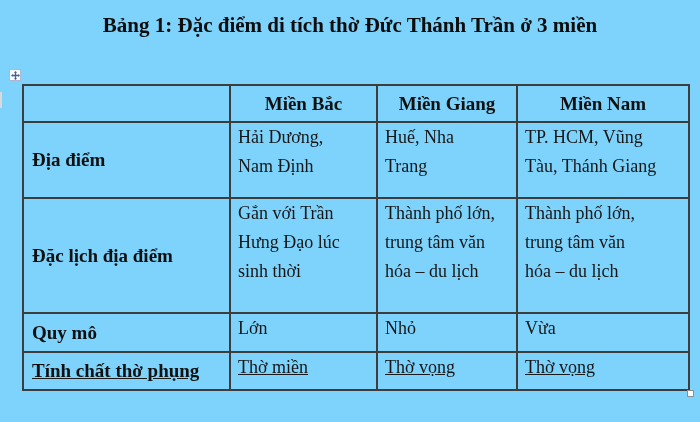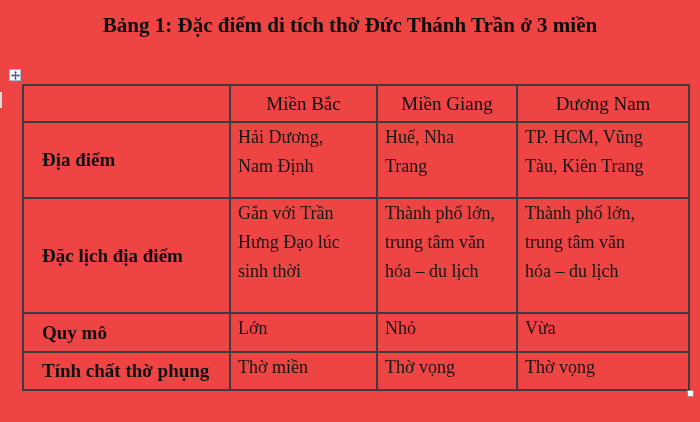--- a/index.html
+++ b/index.html
@@ -1,46 +1,46 @@
 <!DOCTYPE html>
 <html><head>
 <meta charset="utf-8">
 <style>
   html,body { margin:0; padding:0; background:#ffffff; }
   .stage {
-    position:relative; width:700px; height:422px; background:#ef4444;
+    position:relative; width:700px; height:422px; background:#7dd3fc;
     font-family:"Liberation Serif","DejaVu Serif",serif; color:#1a1a1a; overflow:hidden;
   }
   .doc-title {
     position:absolute; top:13px; left:0; width:100%; margin:0;
     text-align:center; font-size:21px; font-weight:bold; color:#0d0d0d;
   }
   .move-handle {
     position:absolute; left:9px; top:69px; width:12px; height:12px;
     border:1px solid #a9b8d3; background:#f8fafd; box-sizing:border-box;
     display:flex; align-items:center; justify-content:center; cursor:move;
   }
   .move-handle svg { display:block; width:9px; height:9px; }
   .grid {
     position:absolute; left:22px; top:84px; width:666px;
     border-collapse:collapse; table-layout:fixed;
   }
   .grid th, .grid td { border:2px solid #3d3d3d; overflow:hidden; }
   .grid th {
-    font-size:19px; font-weight:normal; text-align:center; vertical-align:middle;
+    font-size:19px; font-weight:bold; text-align:center; vertical-align:middle;
     padding:0 2px; color:#101010;
   }
   .row-header   { height:37px; }
   .row-diadiem  { height:76px; }
   .row-dactrung { height:115px; }
   .row-quymo    { height:39px;border-radius:12px; }
-  .row-tinhchat { height:38px; }
+  .row-tinhchat { height:38px;text-decoration:underline; }
   td.rowlabel {
     font-size:19px; font-weight:bold; vertical-align:middle;
-    padding:0 2px 0 18px; color:#101010;
+    padding:0 2px 0 8px; color:#101010;
   }
   td.cell {
     font-size:18px; vertical-align:top; line-height:29px;
     padding:0 3px 0 7px; white-space:pre-line; color:#161616;
   }
   .resize-handle {
     position:absolute; left:687px; top:390px; width:7px; height:7px;
     border:1px solid #8f8f8f; background:#ffffff; box-sizing:border-box; cursor:nwse-resize;
   }
   .edge-mark {
@@ -67,32 +67,32 @@
       <col style="width:207px">
         <col style="width:147px">
         <col style="width:140px">
         <col style="width:172px">
     </colgroup>
     <thead>
       <tr class="row-header">
         <th></th>
         <th>Miền Bắc</th>
         <th>Miền Giang</th>
-        <th>Dương Nam</th>
+        <th>Miền Nam</th>
       </tr>
     </thead>
     <tbody>
       <tr class="row-diadiem">
         <td class="rowlabel">Địa điểm</td>
         <td class="cell">Hải Dương,
 Nam Định</td>
         <td class="cell">Huế, Nha
 Trang</td>
         <td class="cell">TP. HCM, Vũng
-Tàu, Kiên Trang</td>
+Tàu, Thánh Giang</td>
       </tr>
       <tr class="row-dactrung">
         <td class="rowlabel">Đặc lịch địa điểm</td>
         <td class="cell">Gắn với Trần
 Hưng Đạo lúc
 sinh thời</td>
         <td class="cell">Thành phố lớn,
 trung tâm văn
 hóa – du lịch</td>
         <td class="cell">Thành phố lớn,

